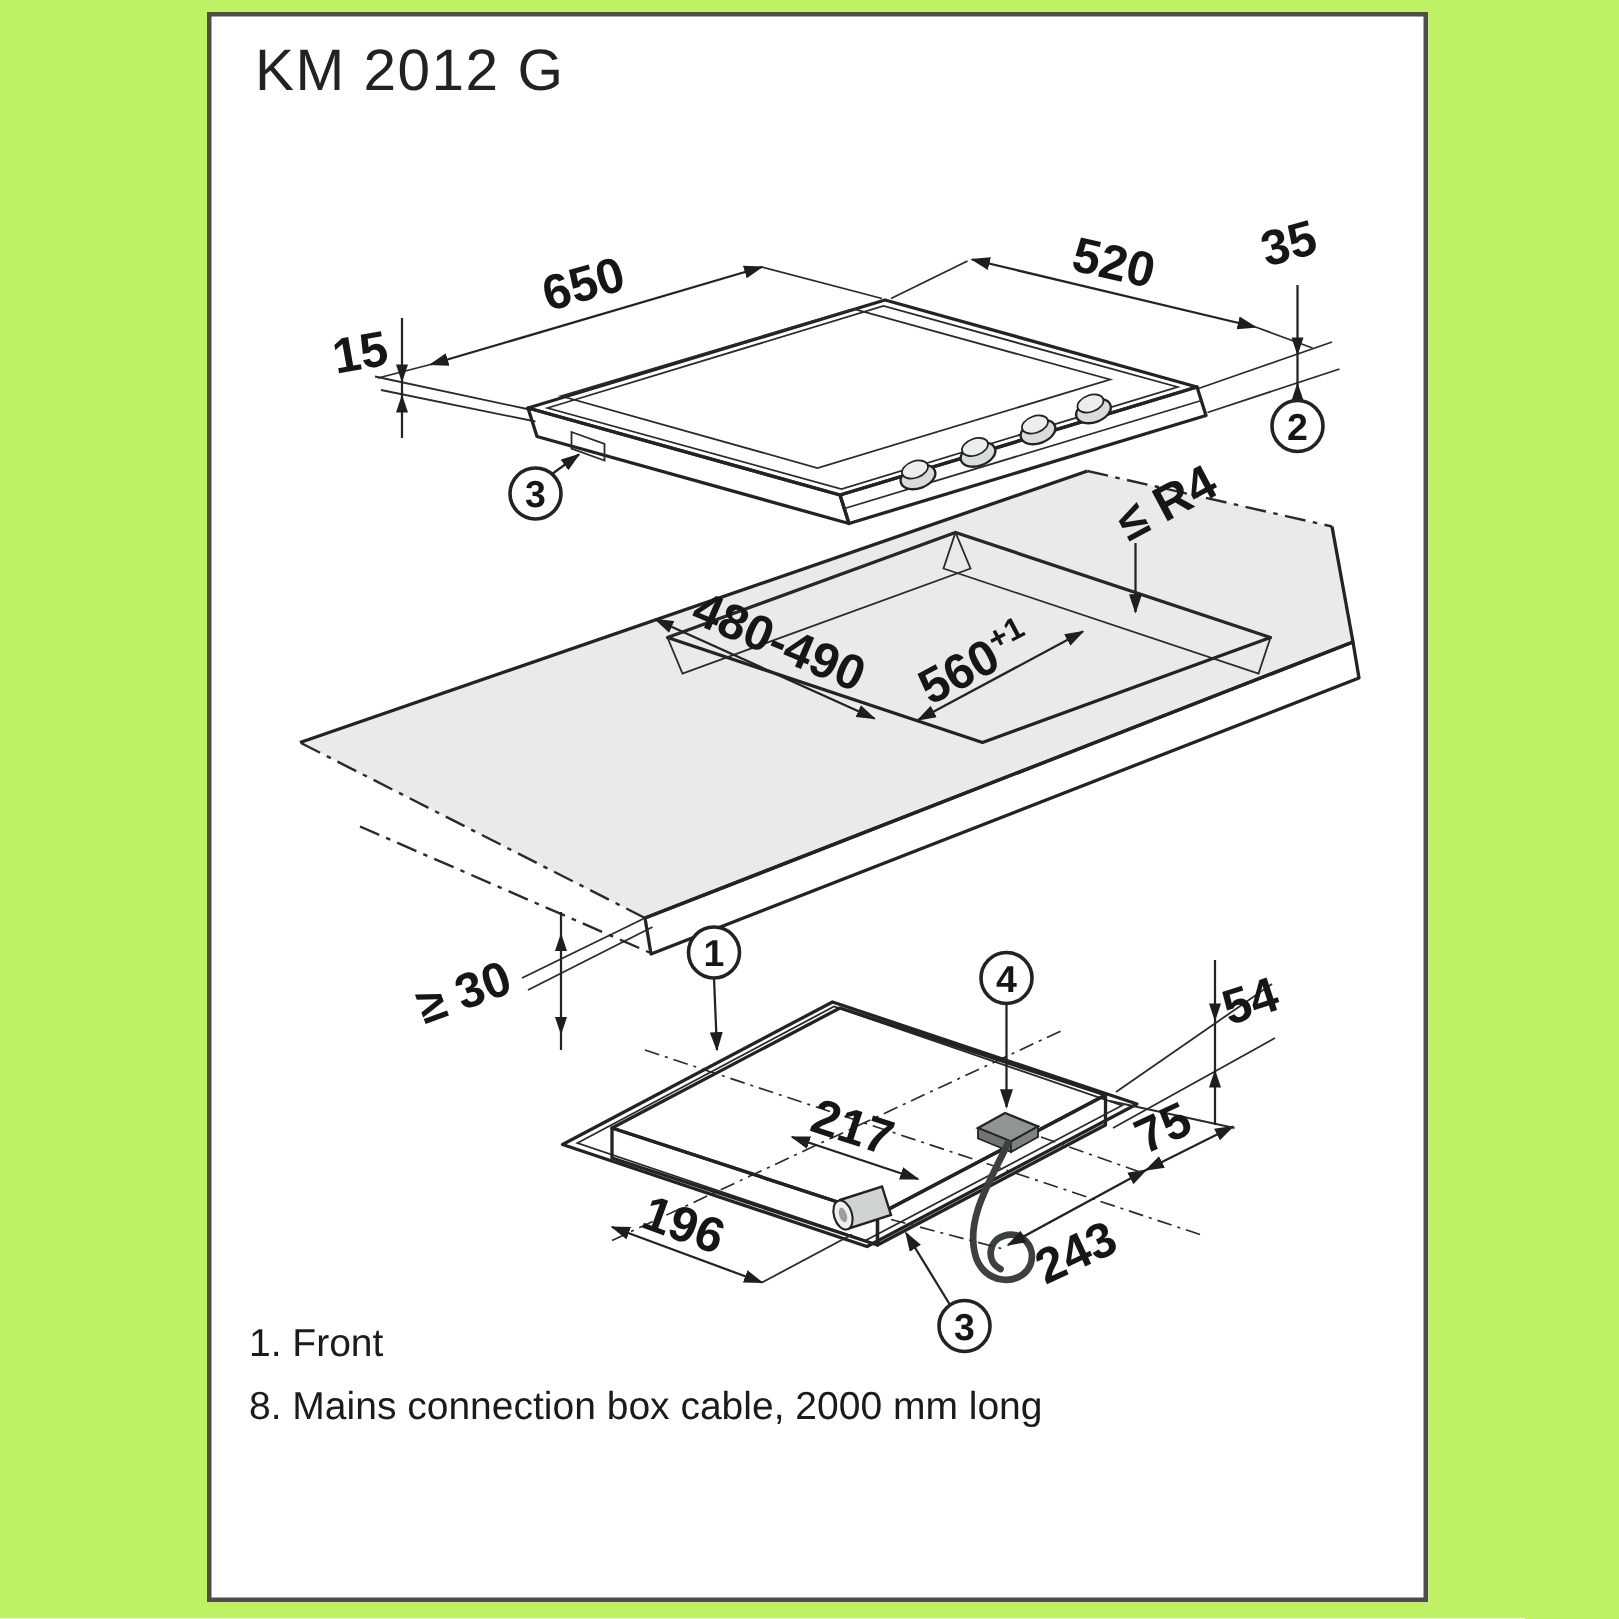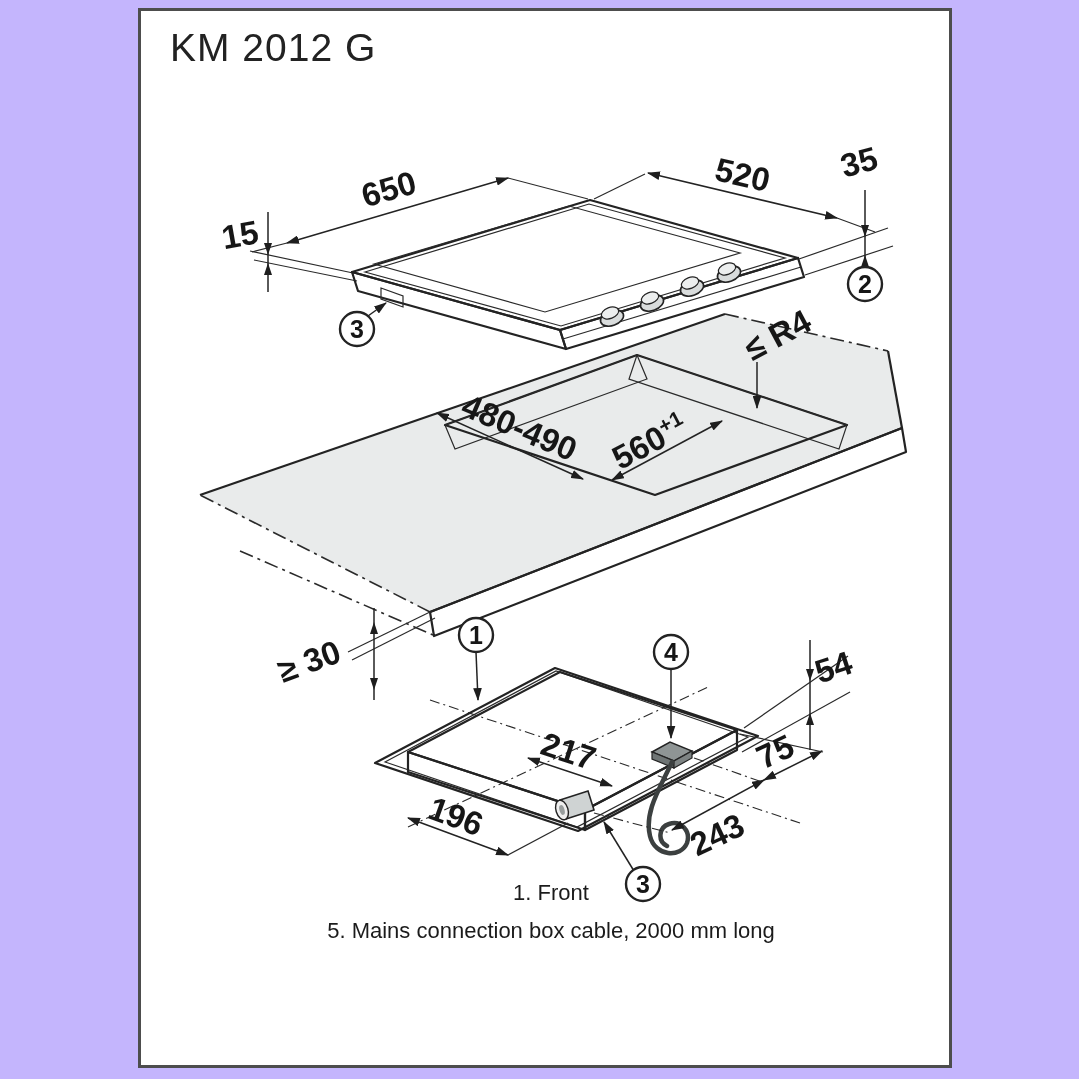--- a/index.html
+++ b/index.html
@@ -1,24 +1,24 @@
 <!DOCTYPE html>
 <html><head>
 <meta charset="utf-8">
 <style>
   html,body{margin:0;padding:0;background:#fff;}
-  .page{position:relative;width:1079px;height:1079px;background:#c4b5fd;overflow:hidden;
+  .page{position:relative;width:1079px;height:1079px;background:#bef264;overflow:hidden;
         font-family:"Liberation Sans", sans-serif;color:#1c1c1c;}
   .frame{position:absolute;left:138px;top:8px;width:814px;height:1060px;
          border:3px solid #4d4d4d;box-sizing:border-box;background:#ffffff;}
   .title{position:absolute;left:170px;top:26px;font-size:39px;font-weight:400;
          letter-spacing:1px;color:#222;}
   svg.draw{position:absolute;left:0;top:0;width:1079px;height:1079px;}
   .legend{position:absolute;left:166px;top:882px;width:770px;}
-  .legend div{font-size:22px;line-height:1.0;margin-bottom:16px;color:#1b1b1b;text-align:center;}
+  .legend div{font-size:26px;line-height:1.0;margin-bottom:16px;color:#1b1b1b;}
   
   .ol{stroke:#232323;stroke-width:2.2;fill:none;stroke-linejoin:round;}
   .thin{stroke:#2a2a2a;stroke-width:1.2;fill:none;}
   .dimline{stroke:#232323;stroke-width:1.5;fill:none;}
   .dd{stroke:#2a2a2a;stroke-width:1.6;fill:none;stroke-dasharray:14 5 3 5;}
   .ddthin{stroke:#2a2a2a;stroke-width:1.1;fill:none;stroke-dasharray:10 4 2 4;}
   text.dim{font-family:"Liberation Sans",sans-serif;font-size:33px;font-weight:700;fill:#161616;}
   text.cnum{font-family:"Liberation Sans",sans-serif;font-size:25px;font-weight:700;fill:#161616;text-anchor:middle;}
   .cc{fill:#ffffff;stroke:#232323;stroke-width:2.4;}
   .arrhead{fill:#1e1e1e;stroke:none;}
@@ -195,16 +195,16 @@
       <text class="cnum" x="671" y="661">4</text>
 
       <line x1="634" y1="871" x2="604" y2="822" class="dimline" marker-end="url(#arr)"></line>
       <circle cx="643" cy="884" r="17" class="cc"></circle>
       <text class="cnum" x="643" y="893">3</text>
     </g>
   </svg>
 
   <div class="legend">
     <div>1. Front</div>
-    <div>5. Mains connection box cable, 2000 mm long</div>
+    <div>8. Mains connection box cable, 2000 mm long</div>
   </div>
 
 </div>
 
 </body></html>

